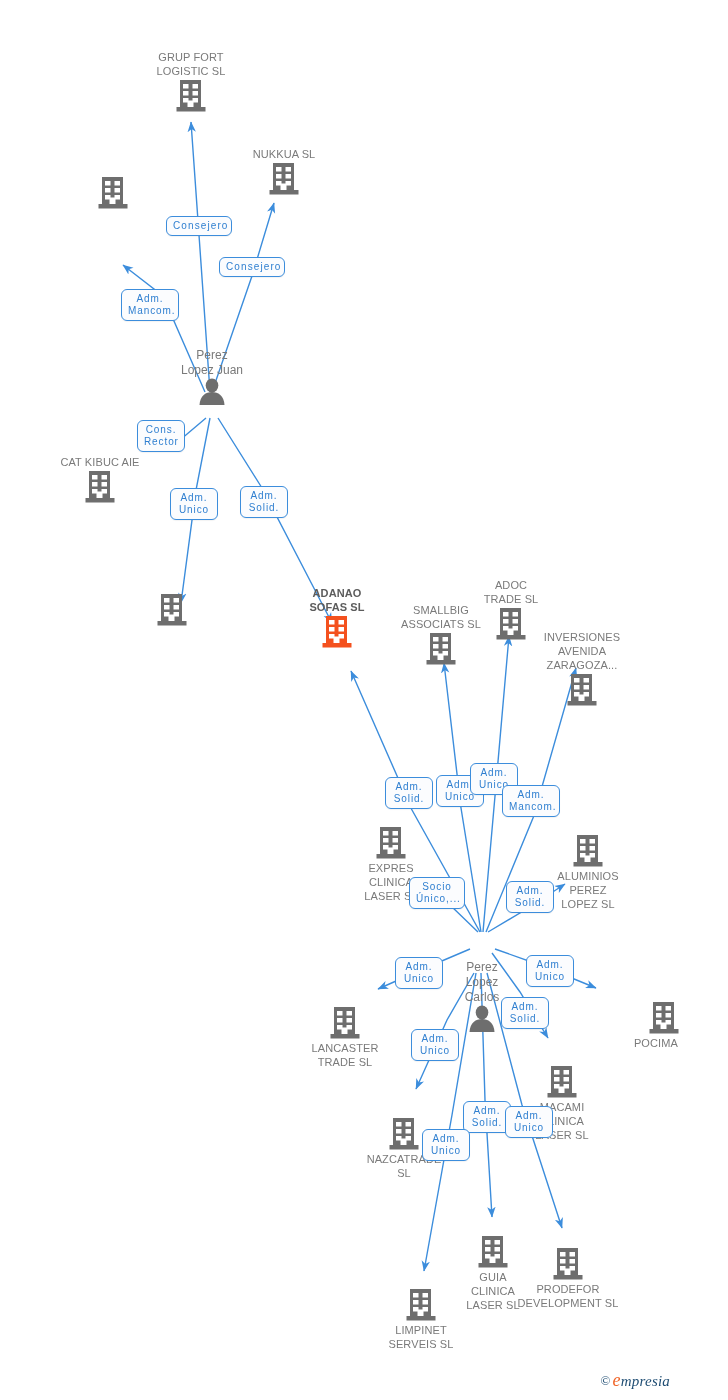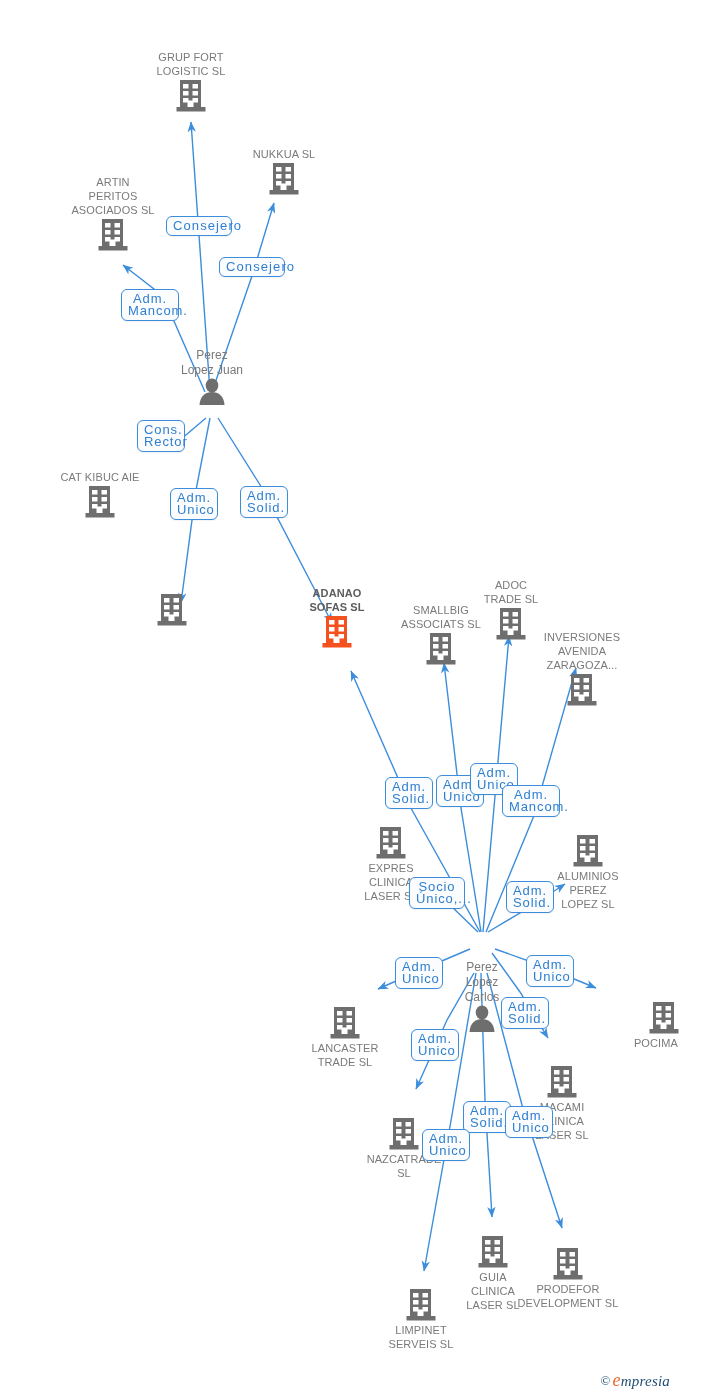--- a/index.html
+++ b/index.html
@@ -62,21 +62,21 @@
   }
 
   .role {
     position: absolute;
     transform: translate(-50%, -50%);
     box-sizing: border-box;
     background: #fbfcfe;
     border: 1.3px solid #3c8ddc;
     border-radius: 6px;
     color: #2f7fd0;
-    font-size: 13px;
+    font-size: 10px;
     line-height: 12px;
     letter-spacing: .9px;
     text-align: center;
     padding: 3px 6px;
     white-space: pre-line;
     box-shadow: 0 1px 1px rgba(0,0,0,.05);
   }
   .role.one-line { letter-spacing: 1.1px; }
 
   #watermark {
@@ -158,36 +158,33 @@
             <rect x="7" y="5" width="5.5" height="4.5" fill="#ffffff"></rect>
             <rect x="16.5" y="5" width="5.5" height="4.5" fill="#ffffff"></rect>
             <rect x="7" y="12" width="5.5" height="4.5" fill="#ffffff"></rect>
             <rect x="16.5" y="12" width="5.5" height="4.5" fill="#ffffff"></rect>
             <rect x="7" y="19" width="5.5" height="4.5" fill="#ffffff"></rect>
             <rect x="16.5" y="19" width="5.5" height="4.5" fill="#ffffff"></rect>
             <rect x="11.5" y="21.5" width="6" height="6.5" fill="#ffffff"></rect>
           </svg></div>
       </div>
       <div class="node above" style="left: 113px; top: 175px;">
-        <div class="caption">ARTIN
-PERITOS
-ASOCIADOS SL</div>
-        <div class="glyph"><svg width="30" height="34" viewBox="0 0 30 34" aria-hidden="true">
-            <rect x="4" y="1" width="21" height="27" fill="#6e6e6e"></rect>
-            <rect x="0.5" y="28" width="29" height="4.5" fill="#6e6e6e"></rect>
-            <rect x="7" y="5" width="5.5" height="4.5" fill="#ffffff"></rect>
-            <rect x="16.5" y="5" width="5.5" height="4.5" fill="#ffffff"></rect>
-            <rect x="7" y="12" width="5.5" height="4.5" fill="#ffffff"></rect>
-            <rect x="16.5" y="12" width="5.5" height="4.5" fill="#ffffff"></rect>
-            <rect x="7" y="19" width="5.5" height="4.5" fill="#ffffff"></rect>
-            <rect x="16.5" y="19" width="5.5" height="4.5" fill="#ffffff"></rect>
-            <rect x="11.5" y="21.5" width="6" height="6.5" fill="#ffffff"></rect>
-          </svg></div>
-      </div>
-      <div class="node above" style="left: 100px; top: 455px; margin-top: 15px;">
+        <div class="glyph"><svg width="30" height="34" viewBox="0 0 30 34" aria-hidden="true">
+            <rect x="4" y="1" width="21" height="27" fill="#6e6e6e"></rect>
+            <rect x="0.5" y="28" width="29" height="4.5" fill="#6e6e6e"></rect>
+            <rect x="7" y="5" width="5.5" height="4.5" fill="#ffffff"></rect>
+            <rect x="16.5" y="5" width="5.5" height="4.5" fill="#ffffff"></rect>
+            <rect x="7" y="12" width="5.5" height="4.5" fill="#ffffff"></rect>
+            <rect x="16.5" y="12" width="5.5" height="4.5" fill="#ffffff"></rect>
+            <rect x="7" y="19" width="5.5" height="4.5" fill="#ffffff"></rect>
+            <rect x="16.5" y="19" width="5.5" height="4.5" fill="#ffffff"></rect>
+            <rect x="11.5" y="21.5" width="6" height="6.5" fill="#ffffff"></rect>
+          </svg></div>
+      </div>
+      <div class="node above" style="left: 100px; top: 455px;">
         <div class="caption">CAT KIBUC AIE</div>
         <div class="glyph"><svg width="30" height="34" viewBox="0 0 30 34" aria-hidden="true">
             <rect x="4" y="1" width="21" height="27" fill="#6e6e6e"></rect>
             <rect x="0.5" y="28" width="29" height="4.5" fill="#6e6e6e"></rect>
             <rect x="7" y="5" width="5.5" height="4.5" fill="#ffffff"></rect>
             <rect x="16.5" y="5" width="5.5" height="4.5" fill="#ffffff"></rect>
             <rect x="7" y="12" width="5.5" height="4.5" fill="#ffffff"></rect>
             <rect x="16.5" y="12" width="5.5" height="4.5" fill="#ffffff"></rect>
             <rect x="7" y="19" width="5.5" height="4.5" fill="#ffffff"></rect>
             <rect x="16.5" y="19" width="5.5" height="4.5" fill="#ffffff"></rect>

